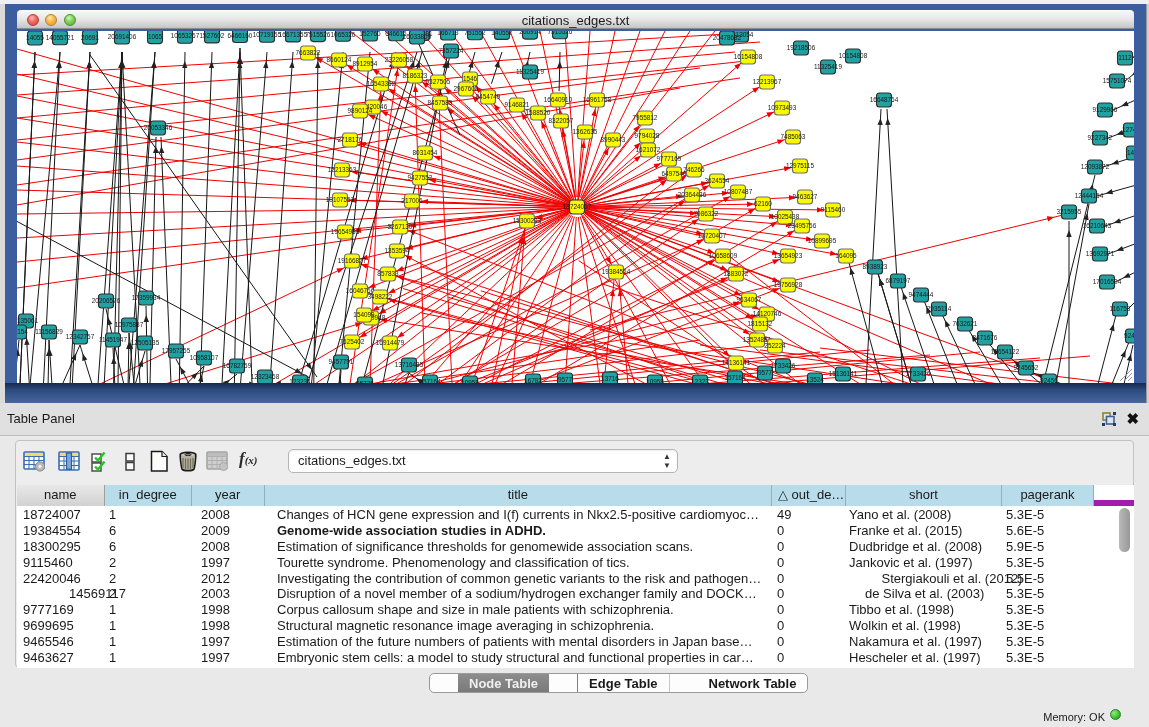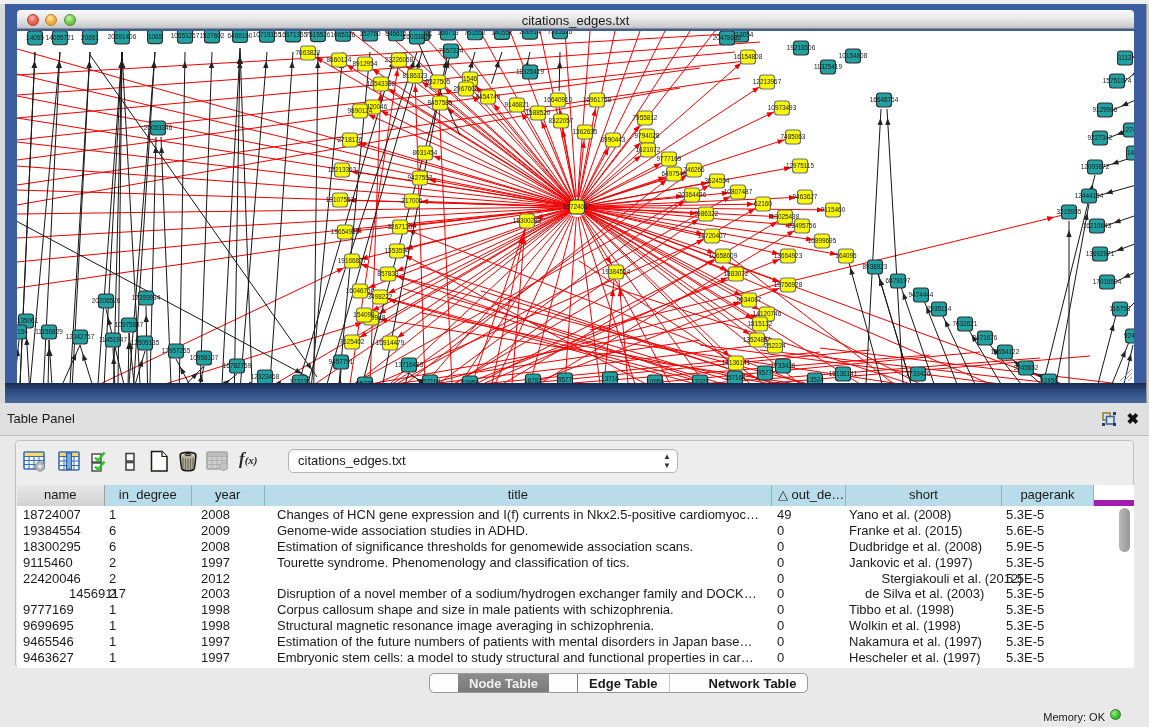--- a/index.html
+++ b/index.html
@@ -918,21 +918,21 @@
 <div class="c" style="left:184px;width:60px;">2008</div>
 <div class="c" style="left:260px;width:494px;">Changes of HCN gene expression and I(f) currents in Nkx2.5-positive cardiomyoc…</div>
 <div class="c" style="left:760px;width:60px;">49</div>
 <div class="c" style="left:832px;width:150px;">Yano et al. (2008)</div>
 <div class="c" style="left:989px;width:90px;">5.3E-5</div>
 </div>
 <div class="row">
 <div class="c" style="left:6px;width:80px;">19384554</div>
 <div class="c" style="left:92px;width:80px;">6</div>
 <div class="c" style="left:184px;width:60px;">2009</div>
-<div class="c" style="left:260px;width:494px;">Genome-wide association studies in ADHD.</div>
+<div class="c" style="left:260px;width:494px;font-weight:bold;">Genome-wide association studies in ADHD.</div>
 <div class="c" style="left:760px;width:60px;">0</div>
 <div class="c" style="left:832px;width:150px;">Franke et al. (2015)</div>
 <div class="c" style="left:989px;width:90px;">5.6E-5</div>
 </div>
 <div class="row">
 <div class="c" style="left:6px;width:80px;">18300295</div>
 <div class="c" style="left:92px;width:80px;">6</div>
 <div class="c" style="left:184px;width:60px;">2008</div>
 <div class="c" style="left:260px;width:494px;">Estimation of significance thresholds for genomewide association scans.</div>
 <div class="c" style="left:760px;width:60px;">0</div>
@@ -945,20 +945,21 @@
 <div class="c" style="left:184px;width:60px;">1997</div>
 <div class="c" style="left:260px;width:494px;">Tourette syndrome. Phenomenology and classification of tics.</div>
 <div class="c" style="left:760px;width:60px;">0</div>
 <div class="c" style="left:832px;width:150px;">Jankovic et al. (1997)</div>
 <div class="c" style="left:989px;width:90px;">5.3E-5</div>
 </div>
 <div class="row">
 <div class="c" style="left:6px;width:80px;">22420046</div>
 <div class="c" style="left:92px;width:80px;">2</div>
 <div class="c" style="left:184px;width:60px;">2012</div>
+<div class="c" style="left:260px;width:494px;">Investigating the contribution of common genetic variants to the risk and pathogen…</div>
 <div class="c" style="left:760px;width:60px;">0</div>
 <div class="c" style="left:860px;width:150px;text-align:center;">Stergiakouli et al. (2012)</div>
 <div class="c" style="left:989px;width:90px;">5.5E-5</div>
 </div>
 <div class="row">
 <div class="c" style="left:6px;width:80px;margin-left:46px;">14569117</div>
 <div class="c" style="left:92px;width:80px;">2</div>
 <div class="c" style="left:184px;width:60px;">2003</div>
 <div class="c" style="left:260px;width:494px;">Disruption of a novel member of a sodium/hydrogen exchanger family and DOCK…</div>
 <div class="c" style="left:760px;width:60px;">0</div>

